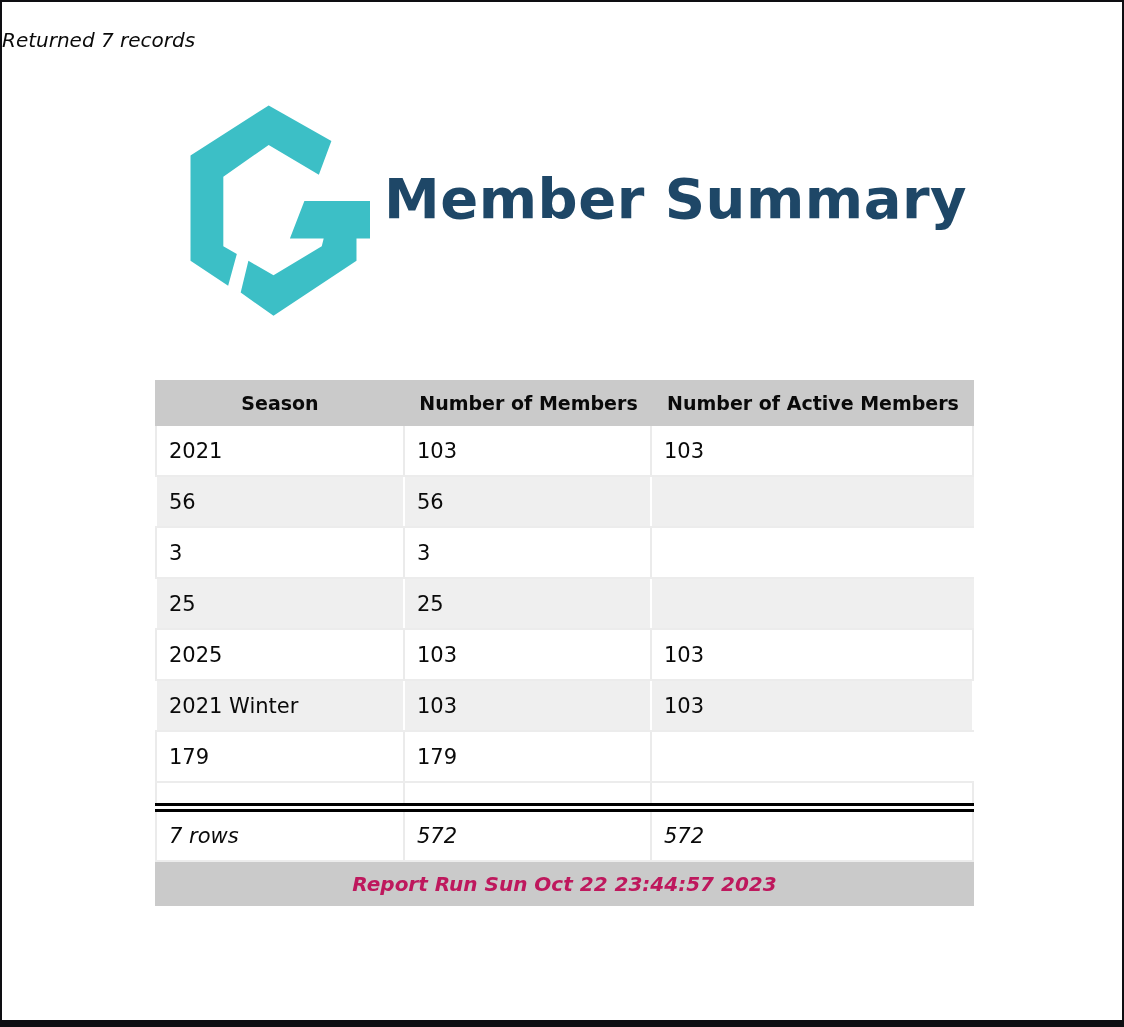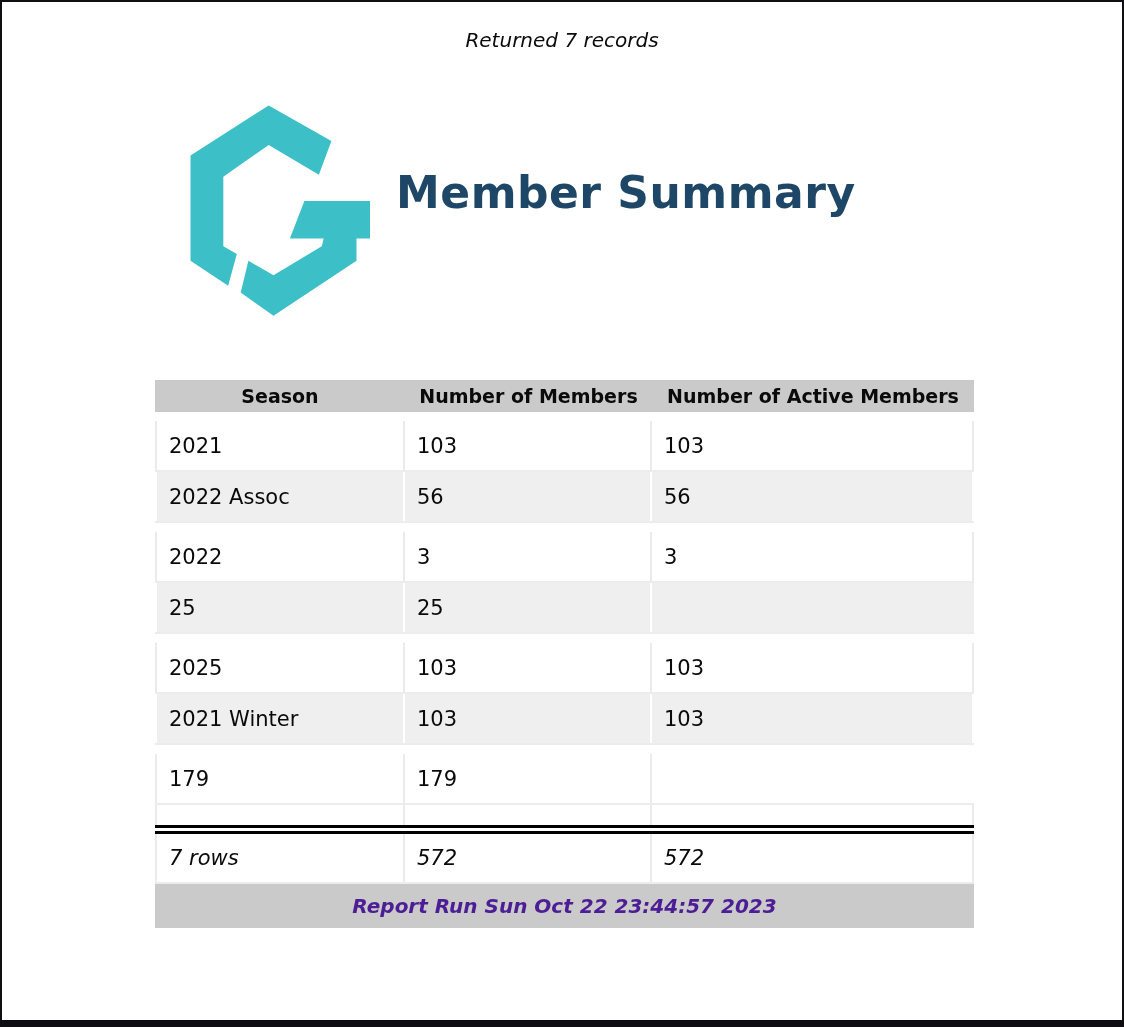--- a/index.html
+++ b/index.html
@@ -16,81 +16,80 @@
     position:relative;
     width:1124px;height:1027px;
     box-sizing:border-box;
     background:#fff;
     border:2px solid var(--ink);
     border-bottom-width:7px;
     overflow:hidden;
   }
   .caption{
     position:absolute;top:26px;left:0;width:100%;
-    text-align:center;
     font-style:italic;
     font-size:20px;
     color:#0a0a0a;
   }
   .logo{
     position:absolute;left:175px;top:99px;
     width:193px;height:223px;
     color:var(--teal);
   }
   .logo svg{display:block;width:100%;height:100%;}
   .title{
-    position:absolute;left:394px;top:169px;
-    font-size:44px;
+    position:absolute;left:382px;top:169px;
+    font-size:56px;
     font-weight:bold;
     color:var(--navy);
     letter-spacing:.5px;
     line-height:1;
     white-space:nowrap;
   }
   .report{
     position:absolute;left:153px;top:378px;width:819px;
   }
   .grid-row{
     display:grid;
     grid-template-columns:250px 247px 322px;
     box-sizing:border-box;
   }
   .thead{
     background:var(--hdr-gray);
-    height:32px;
+    height:46px;
   }
   .th{
     display:flex;align-items:center;justify-content:center;
     font-weight:bold;font-size:19px;color:#0a0a0a;
     white-space:nowrap;
   }
   .row{height:51px;border-bottom:2px solid var(--line);}
   .row.gray{background:var(--alt-gray);}
-  .row.white{background:#fff;margin-top:9px;}
+  .row.white{background:#fff;}
   .cell{
     display:flex;align-items:center;
     padding-left:12px;box-sizing:border-box;
     font-size:21px;color:#0a0a0a;
     border-right:2px solid #fff;
     white-space:nowrap;overflow:hidden;
   }
   .cell:first-child{border-left:2px solid #fff;}
   .row.white .cell,.spacer .cell,.totals .cell{border-right-color:#EBEBEB;border-left-color:#EBEBEB;}
   .spacer{height:20px;background:#fff;}
   .dline{
     height:3px;background:#fff;
     border-top:3px solid #000;
     border-bottom:3px solid #000;
   }
   .totals{height:50px;background:#fff;border-bottom:2px solid var(--line);}
   .totals .cell{font-style:italic;}
   .gfooter{
     height:44px;background:var(--hdr-gray);
     display:flex;align-items:center;justify-content:center;
-    font-weight:bold;font-style:italic;font-size:20px;color:#4c1d95;
+    font-weight:bold;font-style:italic;font-size:20px;color:#be185d;
   }
 </style>
 </head>
 <body>
 
 <div class="page">
 
   <div class="caption">Returned 7 records</div>
 
   <div class="logo">
@@ -110,26 +109,24 @@
       <div class="th">Number of Active Members</div>
     </div>
 
     <div id="rows-container">
         <div class="grid-row row white">
           <div class="cell">2021</div>
           <div class="cell">103</div>
           <div class="cell">103</div>
         </div>
         <div class="grid-row row gray">
-          <div class="cell">2022 Assoc</div>
           <div class="cell">56</div>
           <div class="cell">56</div>
         </div>
         <div class="grid-row row white">
-          <div class="cell">2022</div>
           <div class="cell">3</div>
           <div class="cell">3</div>
         </div>
         <div class="grid-row row gray">
           <div class="cell">25</div>
           <div class="cell">25</div>
         </div>
         <div class="grid-row row white">
           <div class="cell">2025</div>
           <div class="cell">103</div>

